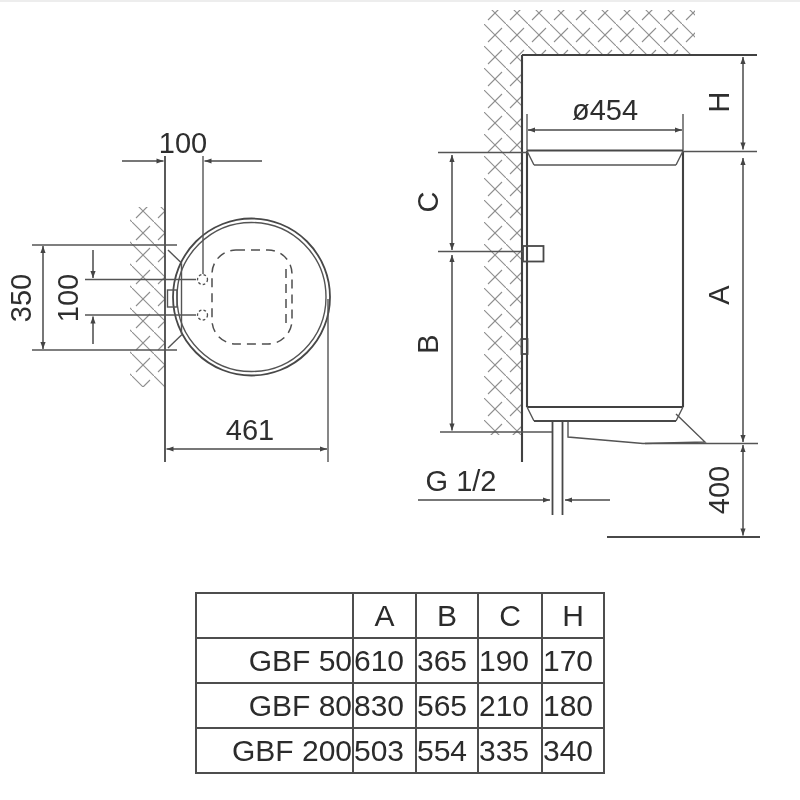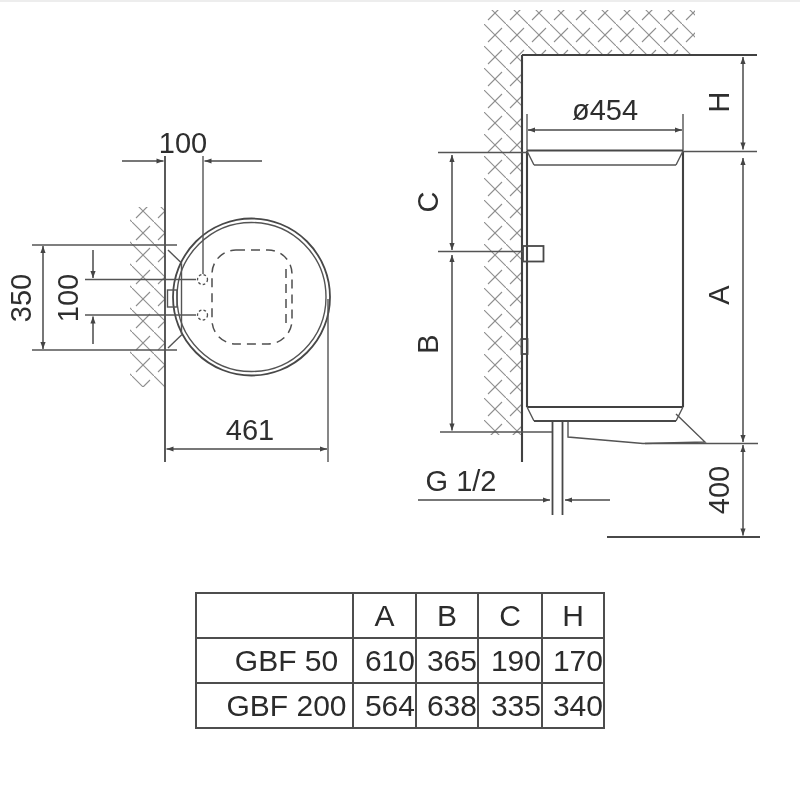--- a/index.html
+++ b/index.html
@@ -24,22 +24,22 @@
   .spec-table{
     position:absolute;left:195px;top:590px;
     border-collapse:collapse;table-layout:fixed;
     font-size:30px;color:#2b2b2b;
   }
   .spec-table td,.spec-table th{
     border:2px solid #4d4d4d;font-weight:normal;
     padding:0;vertical-align:middle;background:#fff;
   }
   .spec-table th{height:43px;text-align:center;}
-  .spec-table td{height:43px;text-align:right;}
-  .spec-table td.model{text-align:center;padding-left:24px;}
+  .spec-table td{height:43px;text-align:left;}
+  .spec-table td.model{text-align:right;padding-left:24px;}
 </style>
 </head>
 <body>
 
 <div class="page">
 
 <svg width="800" height="575" viewBox="0 0 800 575">
   <defs>
     <pattern id="hatch" width="22" height="22" patternUnits="userSpaceOnUse">
       <path d="M-4,-4 L26,26" stroke="#8e8e8e" stroke-width="1.1" fill="none"></path>
@@ -183,22 +183,29 @@
     <th>H</th>
   </tr>
   <tr>
     <td class="model">GBF 50</td>
     <td>610</td>
     <td>365</td>
     <td>190</td>
     <td>170</td>
   </tr>
   <tr>
+    <td class="model">GBF 80</td>
+    <td>830</td>
+    <td>565</td>
+    <td>210</td>
+    <td>180</td>
+  </tr>
+  <tr>
     <td class="model">GBF 200</td>
-    <td>564</td>
-    <td>638</td>
+    <td>503</td>
+    <td>554</td>
     <td>335</td>
     <td>340</td>
   </tr>
 </tbody>
     </table>
 
 </div>
 
 </body></html>

